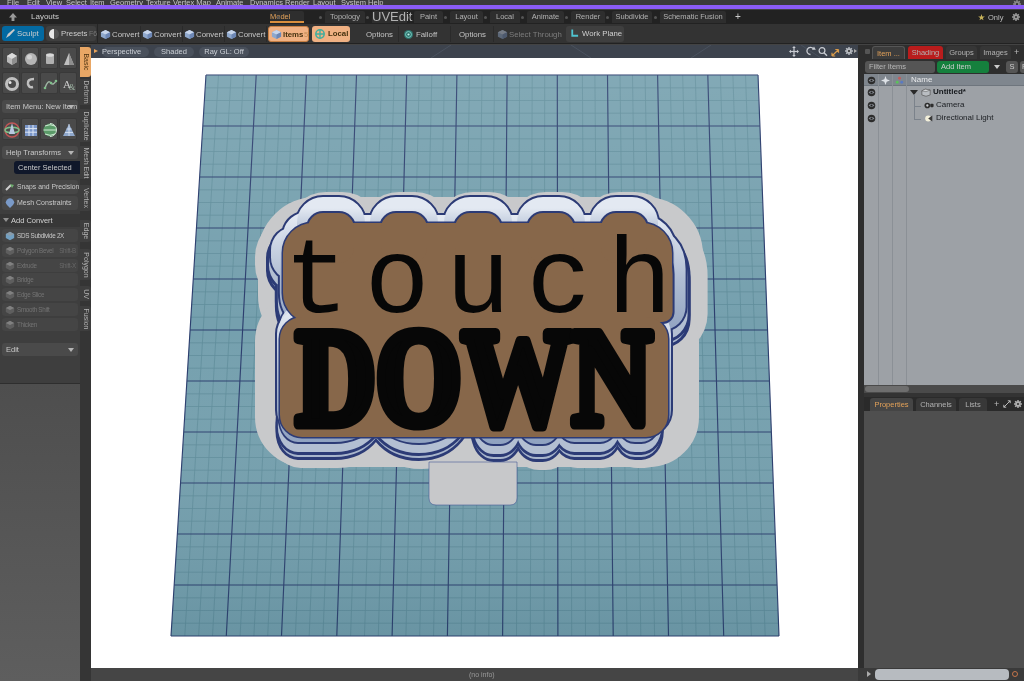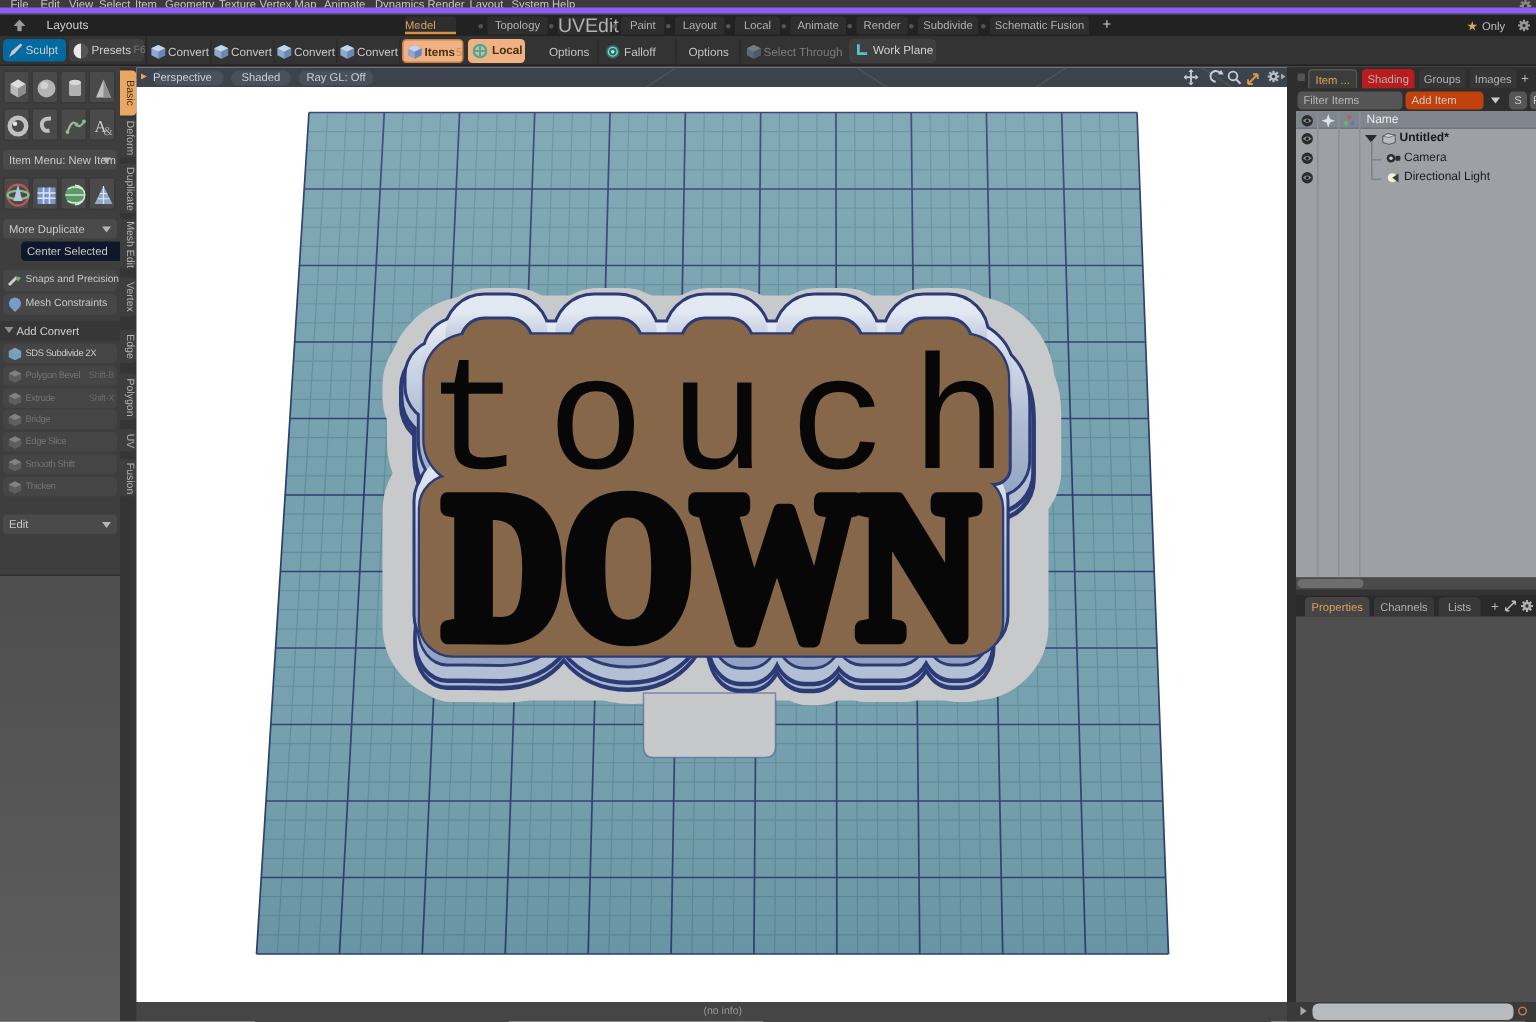--- a/index.html
+++ b/index.html
@@ -250,21 +250,21 @@
         </svg>
       </div>
       <div class="abs" style="left:57px;top:0;width:18px;height:22px;background:#4a4a4a;border:1px solid #393939;border-radius:2px">
         <svg width="18" height="18" viewBox="0 0 18 18" style="position:absolute;left:0;top:2px">
           <path d="M9 3 L15 15 L3 15 Z" fill="#8fa8cc"></path>
           <path d="M6.5 8 h5 M5 11.5 h8 M9 3 L9 15" stroke="#dce6f4" stroke-width=".8" fill="none"></path>
         </svg>
       </div>
     </div>
 <div class="abs r" style="left:2px;top:101px;width:76px;height:13px;background:#4a4a4a">
-      <span class="abs" style="left:4px;top:2px;font-size:7.5px;color:#c9c9c9">More Duplicate</span>
+      <span class="abs" style="left:4px;top:2px;font-size:7.5px;color:#c9c9c9">Help Transforms</span>
       <span class="abs tri-d" style="right:4px;top:5px"></span>
     </div>
 <div class="abs r" style="left:14px;top:116px;width:76px;height:13px;background:#0f172a">
       <span class="abs" style="left:4px;top:2px;font-size:7.5px;color:#c9c9c9">Center Selected</span>
       <span class="abs tri-d" style="right:4px;top:5px"></span>
     </div>
 <div class="abs r" style="left:2px;top:135px;width:76px;height:14px;background:#474747">
       <svg width="12" height="12" viewBox="0 0 12 12" style="position:absolute;left:2px;top:1px">
         <path d="M2 9 L7 4" stroke="#cfcfcf" stroke-width="2"></path>
         <path d="M6 3 l4 1 -2 3 z" fill="#6fae6f"></path>
@@ -549,21 +549,21 @@
 <div class="abs" style="left:0;top:0;width:160px;height:14px;background:#2e2e2e">
 <span class="abs" style="left:1px;top:4px;width:5px;height:5px;background:#555;border-radius:1px"></span>
 <span class="abs" style="left:8px;top:1px;width:33px;height:13px;background:#3c3c3c;border:1px solid #565656;border-bottom:none;border-radius:3px 3px 0 0;font-size:7.5px;color:#e2a159;text-align:center;line-height:13px">Item ...</span>
 <span class="abs" style="left:44px;top:1px;width:35px;height:13px;background:#b91c1c;border-radius:3px 3px 0 0;font-size:7.5px;color:#b2b2b2;text-align:center;line-height:13px">Shading</span>
 <span class="abs" style="left:82px;top:1px;width:31px;height:13px;background:#363636;border-radius:3px 3px 0 0;font-size:7.5px;color:#b2b2b2;text-align:center;line-height:13px">Groups</span>
 <span class="abs" style="left:116px;top:1px;width:31px;height:13px;background:#363636;border-radius:3px 3px 0 0;font-size:7.5px;color:#b2b2b2;text-align:center;line-height:13px">Images</span>
 <span class="abs" style="left:150px;top:2px;font-size:9px;color:#bbb">+</span>
 </div>
 <div class="abs" style="left:0;top:14px;width:160px;height:15px;background:#2e2e2e">
 <span class="abs r" style="left:1px;top:1.5px;width:70px;height:12px;background:#555;font-size:7.5px;color:#b8b8b8;padding-left:4px;line-height:12px">Filter Items</span>
-<span class="abs r" style="left:73px;top:1.5px;width:52px;height:12px;background:#c2410c;font-size:7.5px;color:#ccc;padding-left:4px;line-height:12px">Add Item</span>
+<span class="abs r" style="left:73px;top:1.5px;width:52px;height:12px;background:#15803d;font-size:7.5px;color:#ccc;padding-left:4px;line-height:12px">Add Item</span>
 <span class="abs tri-d" style="left:130px;top:5.5px;border-top-color:#ccc"></span>
 <span class="abs r" style="left:142px;top:1.5px;width:12px;height:12px;background:#555;font-size:7.5px;color:#ccc;text-align:center;line-height:12px">S</span>
 <span class="abs r" style="left:156px;top:1.5px;width:10px;height:12px;background:#555;font-size:7.5px;color:#ccc;padding-left:2px;line-height:12px">F</span>
 </div>
 <div class="abs" style="left:0;top:29px;width:160px;height:311px;background:#9da1a6">
 <div class="abs" style="left:0;top:0;width:160px;height:12px;background:#7f868e;border-bottom:1px solid #6e757d">
         <span class="abs" style="left:3px;top:1.5px">
           <svg width="9" height="9" viewBox="0 0 10 10" style="display:block">
             <circle cx="5" cy="5" r="4.2" fill="#2c2c2c"></circle>
             <path d="M1.8 5 q3.2 -3.2 6.4 0 q-3.2 3.2 -6.4 0" fill="#8a8f96"></path>

